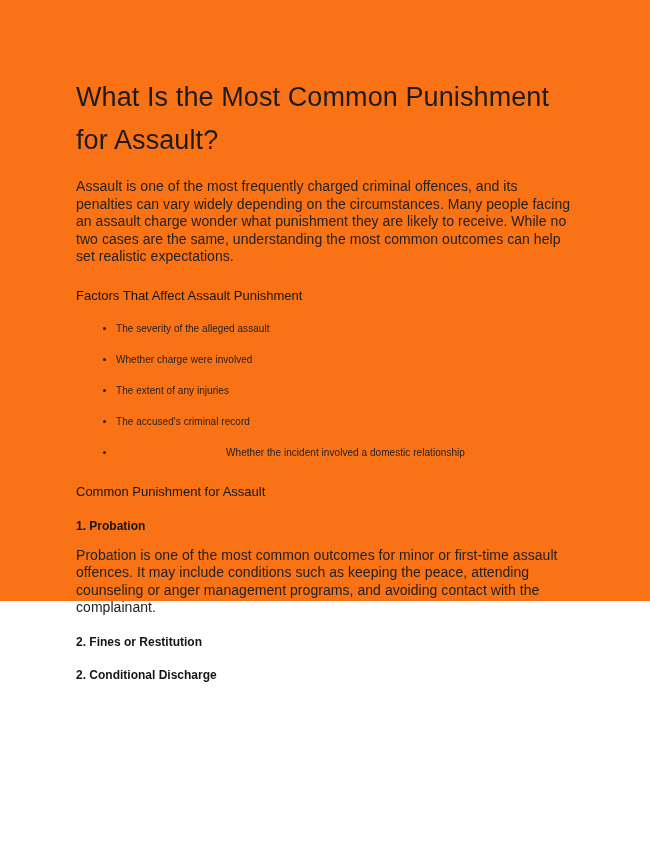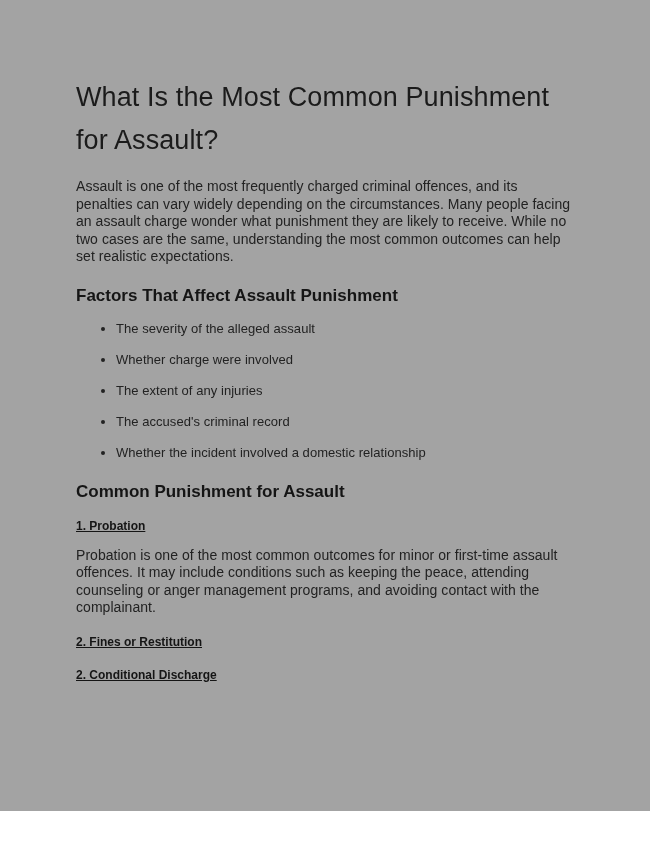--- a/index.html
+++ b/index.html
@@ -11,68 +11,68 @@
     width: 650px;
     height: 841px;
     overflow: hidden;
     font-family: "Liberation Sans", "DejaVu Sans", sans-serif;
     color: #1f1f1f;
     -webkit-font-smoothing: antialiased;
   }
   .page {
     box-sizing: border-box;
     width: 650px;
-    height: 811px;
+    height: 601px;
     padding: 76px 75px 0 76px;
-    background: #a3a3a3;
+    background: #f97316;
   }
   .doc-title {
     font-size: 27px;
     font-weight: 400;
     line-height: 43px;
     margin: 0 0 16px 0;
     color: #1b1b1b;
     letter-spacing: 0.1px;
   }
   .body-text {
     font-size: 14px;
     line-height: 17.5px;
     margin: 0 0 17px 0;
     color: #222222;
     letter-spacing: 0.05px;
   }
   .h2 {
-    font-size: 17px;
-    font-weight: 700;
+    font-size: 13px;
+    font-weight: 400;
     line-height: 18px;
     margin: 21px 0 15px 0;
     color: #151515;
   }
   .h3 {
     font-size: 12px;
     font-weight: 700;
     line-height: 15px;
     margin: 18px 0 13px 0;
     color: #151515;
-    text-decoration: underline;
   }
   ul.factor-list {
     margin: 0 0 20px 0;
     padding-left: 40px;
     list-style-type: disc;
   }
   ul.factor-list li {
-    font-size: 13px;
+    font-size: 10px;
     line-height: 17px;
     margin-bottom: 14px;
     color: #222222;
     letter-spacing: 0.05px;
   }
   ul.factor-list li:last-child {
     margin-bottom: 0;
+    text-align: center;
   }
   .note-text {
     margin-top: 28px;
   }
   .h2.punishments-heading {
     margin-top: 22px;
   }
 </style>
 </head>
 <body>

